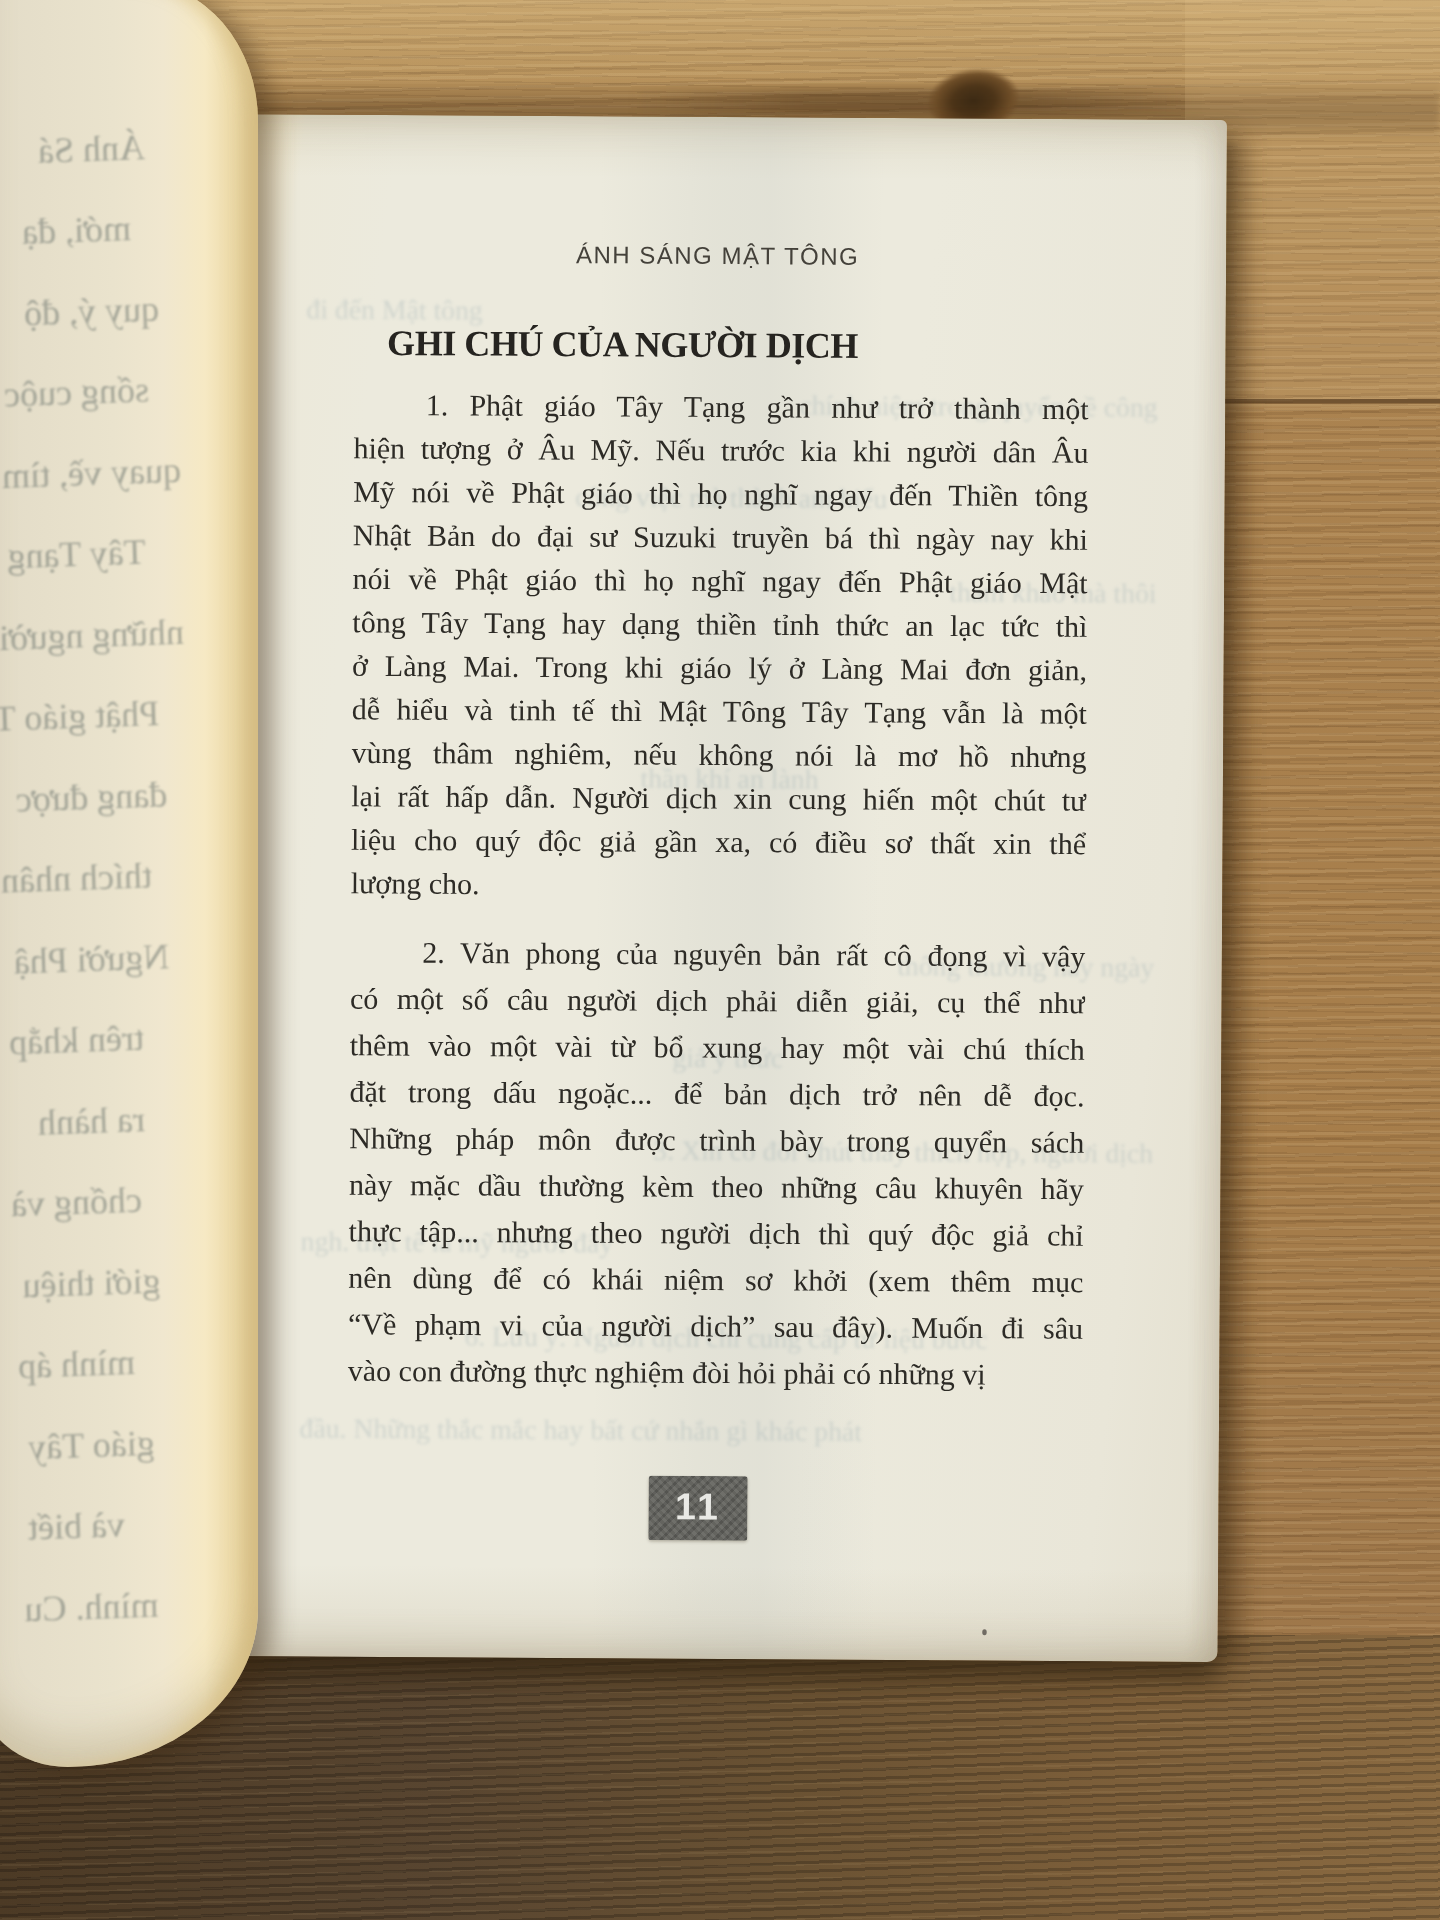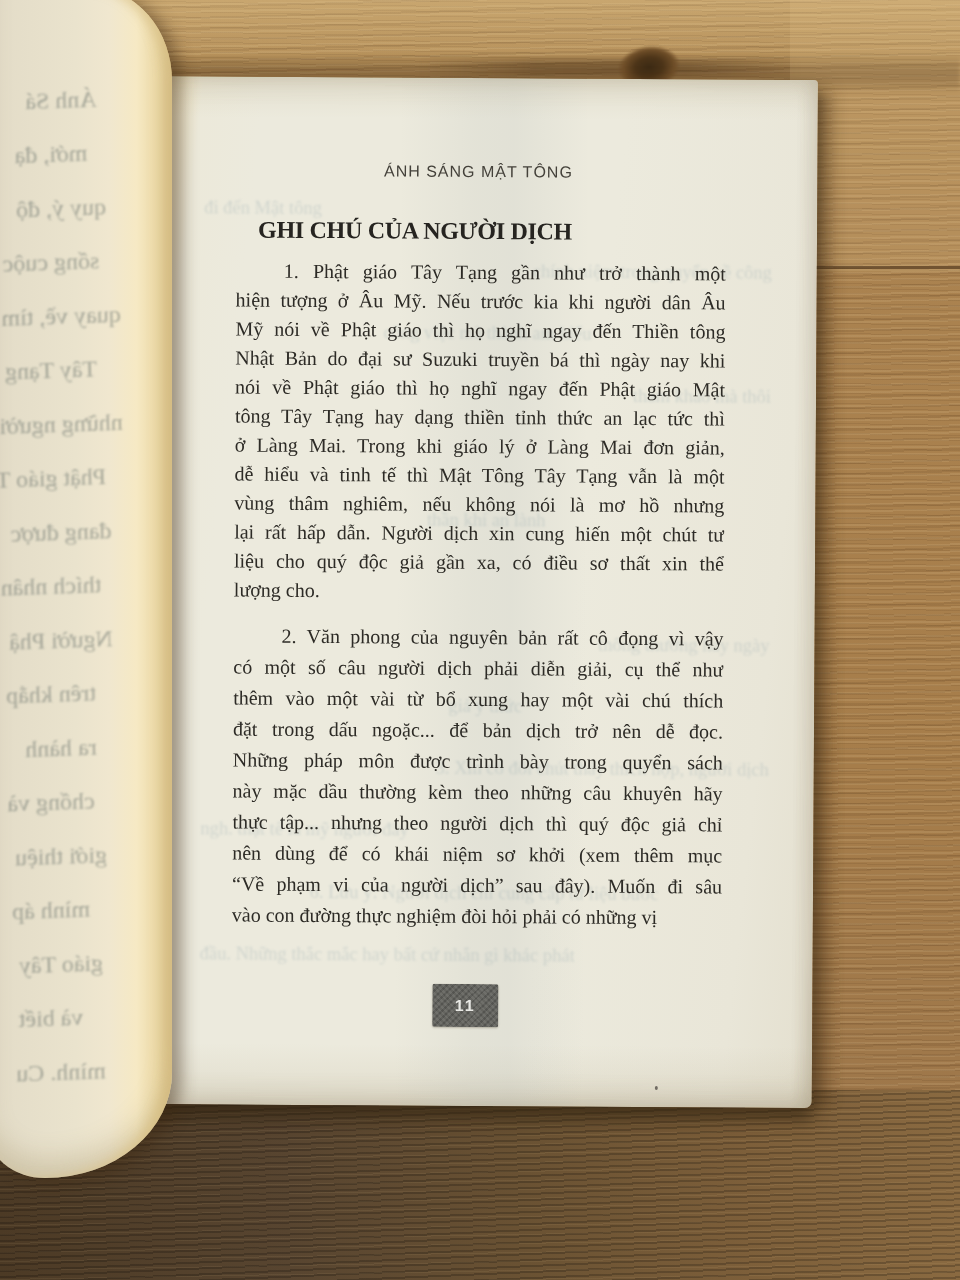--- a/index.html
+++ b/index.html
@@ -67,21 +67,21 @@
   .p2{position:static;margin-top:16px;}
   .p2 .tline{height:31px;line-height:31px;}
   .tcol .tline:first-child{padding-left:48px;}
   .tcol .tline:last-child{text-align-last:left;}
   .page-badge{position:absolute;left:288px;top:906px;width:66px;height:43px;z-index:2;
     background-color:var(--badge-bg,#64645f);
     background-image:
       repeating-linear-gradient(45deg, rgba(255,255,255,0.07) 0 2px, rgba(255,255,255,0) 2px 4px),
       repeating-linear-gradient(-45deg, rgba(0,0,0,0.16) 0 2px, rgba(0,0,0,0) 2px 5px);
     border-radius:2px;display:flex;align-items:center;justify-content:center;
-    font-family:"Liberation Sans", sans-serif;font-weight:bold;font-size:16px;
+    font-family:"Liberation Sans", sans-serif;font-weight:bold;font-size:25px;
     letter-spacing:2px;color:var(--badge-text,#e9e9e5);
     box-shadow:0 1px 2px rgba(80,70,50,0.3);}
   
   .left-page{position:absolute;left:-14px;top:-12px;width:186px;height:1190px;z-index:3;
     border-radius:0 95px 150px 70px / 0 110px 125px 60px;
     background:linear-gradient(90deg, #e2dbc7 0%, #eae3cd 48%, #f0e7cf 66%, #f6e9c4 81%, #ecd9a6 92%, #dcc48d 100%);
     box-shadow:10px 4px 16px rgba(60,40,18,0.45), inset -8px 0 10px rgba(215,190,130,0.55),
       inset 0 -20px 25px rgba(150,130,85,0.25);}
   .left-ghost{position:absolute;left:0;top:98px;width:158px;display:flex;flex-direction:column;
     gap:25px;align-items:flex-start;}

